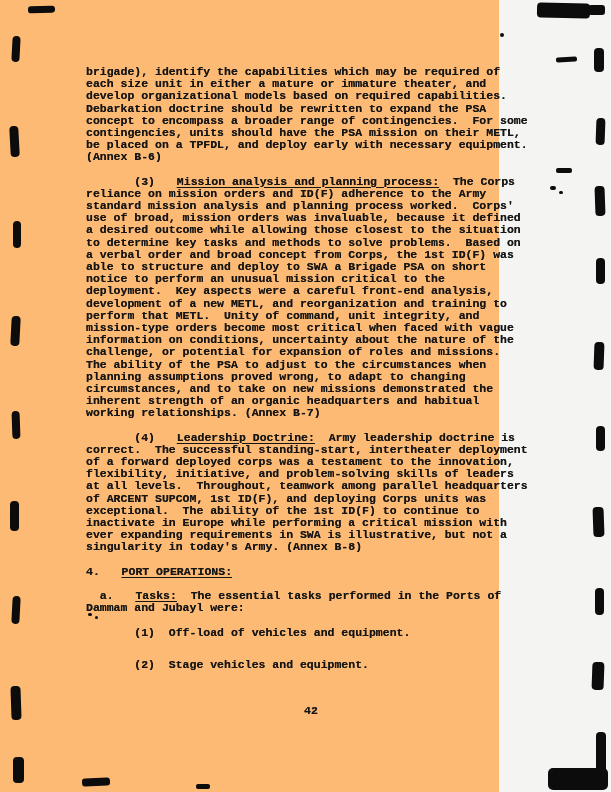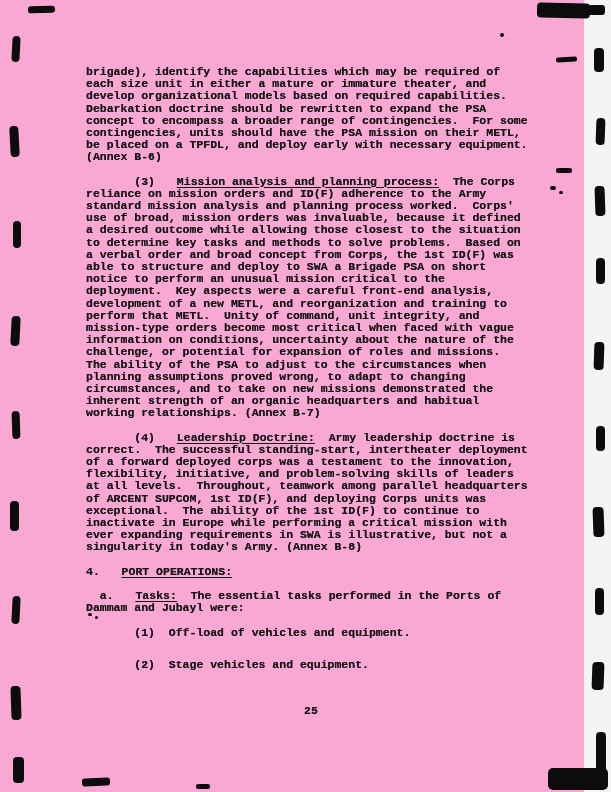--- a/index.html
+++ b/index.html
@@ -3,22 +3,22 @@
 <meta charset="utf-8">
 <style>
   html,body{margin:0;padding:0;}
   body{
     width:611px;height:792px;
     background:#f4f4f2;
     font-family:"Liberation Mono","DejaVu Sans Mono",monospace;
     position:relative;overflow:hidden;
   }
   .page{
-    position:absolute;left:0;top:0;width:584px;height:792px;
-    background:#f9a8d4;
+    position:absolute;left:0;top:0;width:499px;height:792px;
+    background:#fdba74;
     font-family:Liberation Mono, monospace;
   }
   .text-block{
     position:absolute;left:86px;top:66px;width:470px;
     font-size:11.5px;line-height:12.2px;
     font-weight:700;color:#151515;
     white-space:pre;
     text-shadow:0 0 0.5px rgba(20,20,20,0.75);
   }
   .para{margin:0 0 12.2px 0;}
@@ -32,21 +32,21 @@
   }
   .artifact{
     position:absolute;background:#0c0c0c;
   }
 </style>
 </head>
 <body>
 
 <div class="page">
   <div class="text-block"><div class="para"><div class="line">brigade), identify the capabilities which may be required of</div><div class="line">each size unit in either a mature or immature theater, and</div><div class="line">develop organizational models based on required capabilities.</div><div class="line">Debarkation doctrine should be rewritten to expand the PSA</div><div class="line">concept to encompass a broader range of contingencies.  For some</div><div class="line">contingencies, units should have the PSA mission on their METL,</div><div class="line">be placed on a TPFDL, and deploy early with necessary equipment.</div><div class="line">(Annex B-6)</div></div><div class="para"><div class="line">       (3)  <span class="ul">Mission analysis and planning process:</span>  The Corps</div><div class="line">reliance on mission orders and ID(F) adherence to the Army</div><div class="line">standard mission analysis and planning process worked.  Corps'</div><div class="line">use of broad, mission orders was invaluable, because it defined</div><div class="line">a desired outcome while allowing those closest to the situation</div><div class="line">to determine key tasks and methods to solve problems.  Based on</div><div class="line">a verbal order and broad concept from Corps, the 1st ID(F) was</div><div class="line">able to structure and deploy to SWA a Brigade PSA on short</div><div class="line">notice to perform an unusual mission critical to the</div><div class="line">deployment.  Key aspects were a careful front-end analysis,</div><div class="line">development of a new METL, and reorganization and training to</div><div class="line">perform that METL.  Unity of command, unit integrity, and</div><div class="line">mission-type orders become most critical when faced with vague</div><div class="line">information on conditions, uncertainty about the nature of the</div><div class="line">challenge, or potential for expansion of roles and missions.</div><div class="line">The ability of the PSA to adjust to the circumstances when</div><div class="line">planning assumptions proved wrong, to adapt to changing</div><div class="line">circumstances, and to take on new missions demonstrated the</div><div class="line">inherent strength of an organic headquarters and habitual</div><div class="line">working relationships. (Annex B-7)</div></div><div class="para"><div class="line">       (4)  <span class="ul">Leadership Doctrine:</span>  Army leadership doctrine is</div><div class="line">correct.  The successful standing-start, intertheater deployment</div><div class="line">of a forward deployed corps was a testament to the innovation,</div><div class="line">flexibility, initiative, and problem-solving skills of leaders</div><div class="line">at all levels.  Throughout, teamwork among parallel headquarters</div><div class="line">of ARCENT SUPCOM, 1st ID(F), and deploying Corps units was</div><div class="line">exceptional.  The ability of the 1st ID(F) to continue to</div><div class="line">inactivate in Europe while performing a critical mission with</div><div class="line">ever expanding requirements in SWA is illustrative, but not a</div><div class="line">singularity in today's Army. (Annex B-8)</div></div><div class="para"><div class="line">4.  <span class="ul">PORT OPERATIONS:</span></div></div><div class="para"><div class="line">  a.  <span class="ul">Tasks:</span>  The essential tasks performed in the Ports of</div><div class="line">Dammam and Jubayl were:</div></div><div class="para"><div class="line">       (1)  Off-load of vehicles and equipment.</div></div><div class="para"><div class="line">       (2)  Stage vehicles and equipment.</div></div></div>
-  <div class="page-number">25</div>
+  <div class="page-number">42</div>
   <div>
       <div class="artifact" style="left: 28px; top: 6px; width: 27px; height: 7px; border-radius: 3px; transform: rotate(-2deg);"></div>
       <div class="artifact" style="left: 537px; top: 3px; width: 53px; height: 15px; border-radius: 4px; transform: rotate(1deg);"></div>
       <div class="artifact" style="left: 588px; top: 5px; width: 17px; height: 10px; border-radius: 3px;"></div>
       <div class="artifact" style="left: 500px; top: 33px; width: 4px; height: 4px; border-radius: 2px;"></div>
       <div class="artifact" style="left: 556px; top: 57px; width: 21px; height: 5px; border-radius: 2px; transform: rotate(-3deg);"></div>
       <div class="artifact" style="left: 594px; top: 48px; width: 10px; height: 24px; border-radius: 4px;"></div>
       <div class="artifact" style="left: 596px; top: 118px; width: 9px; height: 27px; border-radius: 4px; transform: rotate(2deg);"></div>
       <div class="artifact" style="left: 556px; top: 168px; width: 16px; height: 5px; border-radius: 2px;"></div>
       <div class="artifact" style="left: 550px; top: 186px; width: 6px; height: 4px; border-radius: 2px;"></div>

